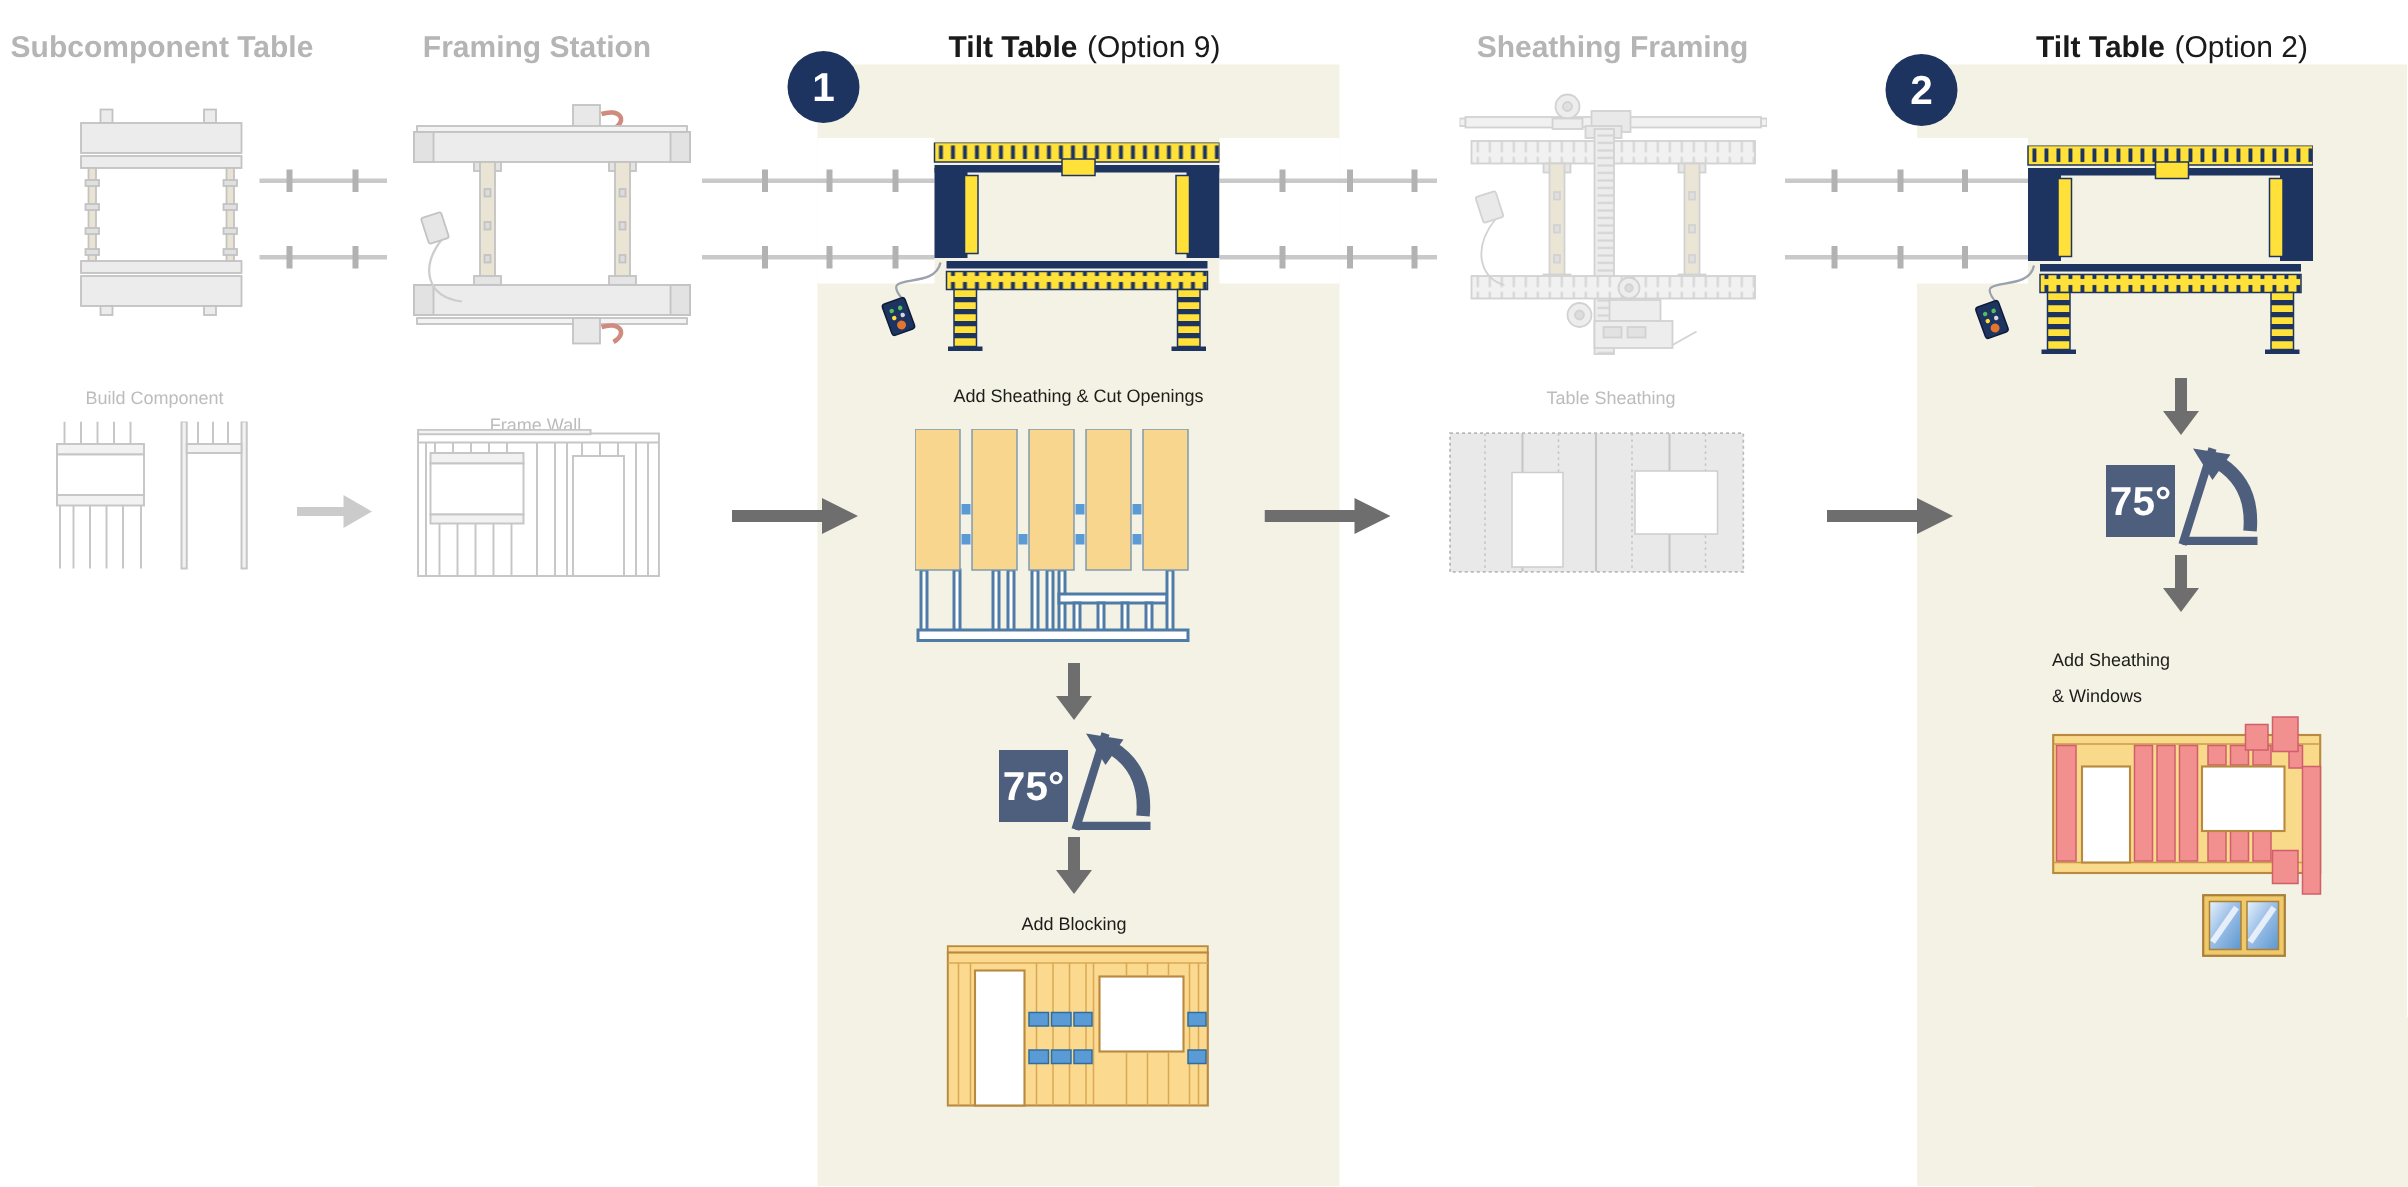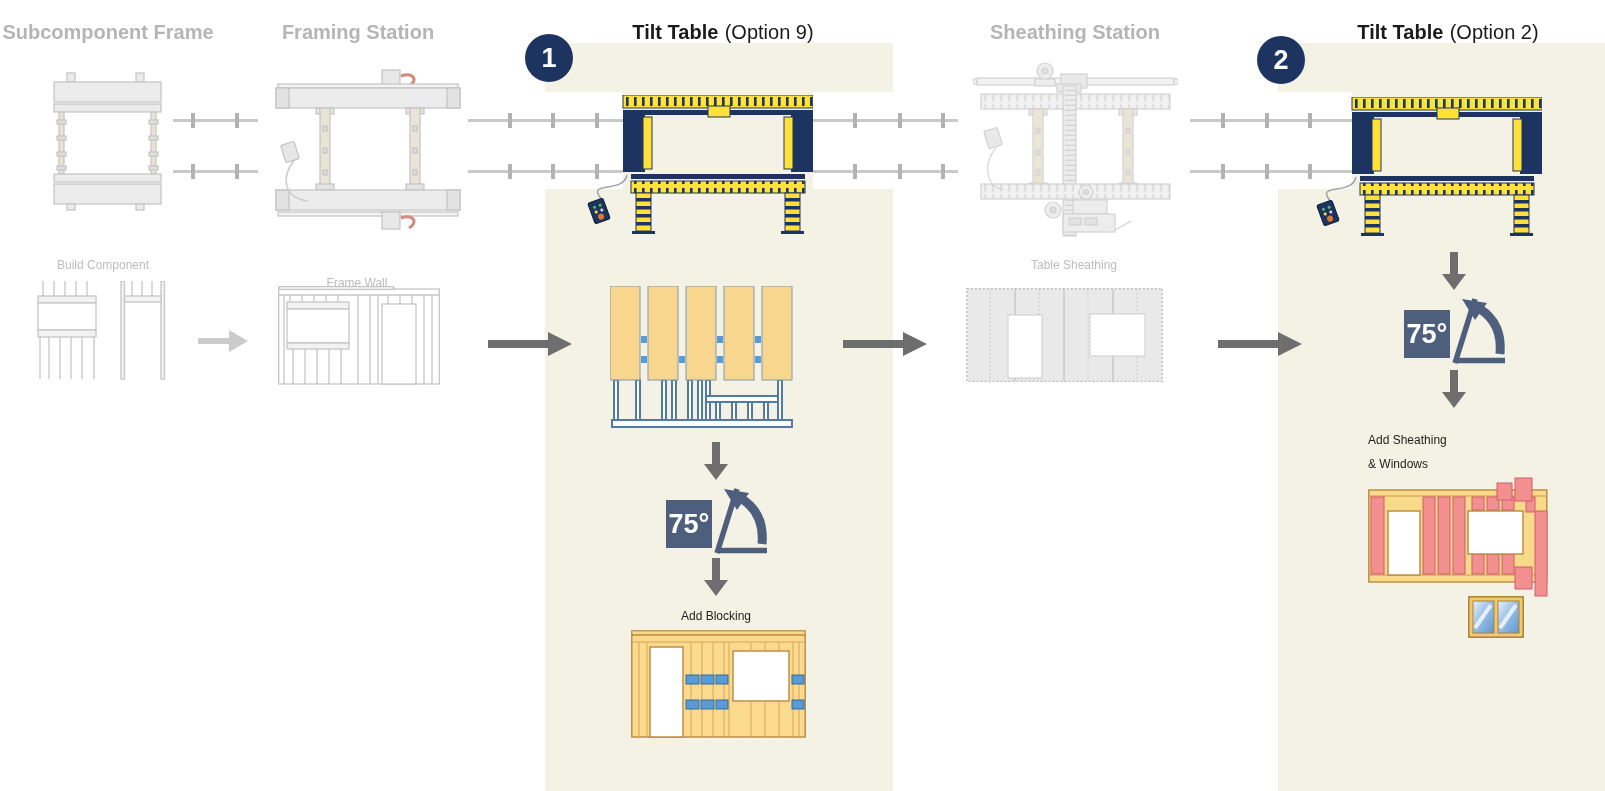--- a/index.html
+++ b/index.html
@@ -91,26 +91,26 @@
     </g>
   </svg>
 
   <div class="badge" style="left:525px;top:34px;">
       <span>1</span>
     </div>
   <div class="badge" style="left:1257px;top:36px;">
       <span>2</span>
     </div>
 
-  <div class="station-title" style="left:108px;">Subcomponent Frame</div>
+  <div class="station-title" style="left:108px;">Subcomponent Table</div>
   <div class="station-title" style="left:358px;text-align:right;">Framing Station</div>
   <div class="station-title active" style="left:723px;">
     <span>Tilt Table</span><span class="opt">(Option 9)</span>
   </div>
-  <div class="station-title" style="left:1075px;">Sheathing Station</div>
+  <div class="station-title" style="left:1075px;">Sheathing Framing</div>
   <div class="station-title active" style="left:1448px;">
     <span>Tilt Table</span><span class="opt">(Option 2)</span>
   </div>
 
   <svg class="abs" style="left:30px;top:60px;" width="135" height="165" viewBox="0 0 135 165">
     <g stroke="#c3c3c3" stroke-width="1.2" fill="#ececec">
       <rect x="37" y="13" width="8" height="9"></rect>
         <rect x="106" y="13" width="8" height="9"></rect>
       <rect x="24" y="22" width="107" height="20"></rect>
       <rect x="24" y="44" width="107" height="8"></rect>
@@ -270,20 +270,21 @@
           <circle cx="3" cy="-5" r="1.5" fill="#52c05a"></circle>
         <circle cx="-3" cy="0" r="1.5" fill="#ffe13a"></circle>
           <circle cx="3" cy="0" r="1.5" fill="#d8d8d8"></circle>
         <circle cx="0" cy="6" r="3" fill="#e2762d"></circle>
       </g>
     </g>
   </svg>
 
   <div class="step-label" style="left:103px;top:253px;">Build Component</div>
   <div class="step-label" style="left:357px;top:271px;">Frame Wall</div>
+  <div class="step-label active" style="left:719px;top:252px;">Add Sheathing &amp; Cut Openings</div>
   <div class="step-label" style="left:1074px;top:253px;">Table Sheathing</div>
   <div class="step-label active" style="left:716px;top:604px;text-align:right;">Add Blocking</div>
   <div class="step-label active leftalign" style="left:1368px;top:428px;">Add Sheathing</div>
   <div class="step-label active leftalign" style="left:1368px;top:452px;">&amp; Windows</div>
 
   <svg class="abs" style="left:35px;top:281px;" width="135" height="100" viewBox="0 0 135 100">
     <g stroke="#c6c6c6" stroke-width="1.3" fill="none">
       <line x1="8" y1="0" x2="8" y2="15"></line>
         <line x1="19" y1="0" x2="19" y2="15"></line>
         <line x1="30" y1="0" x2="30" y2="15"></line>

